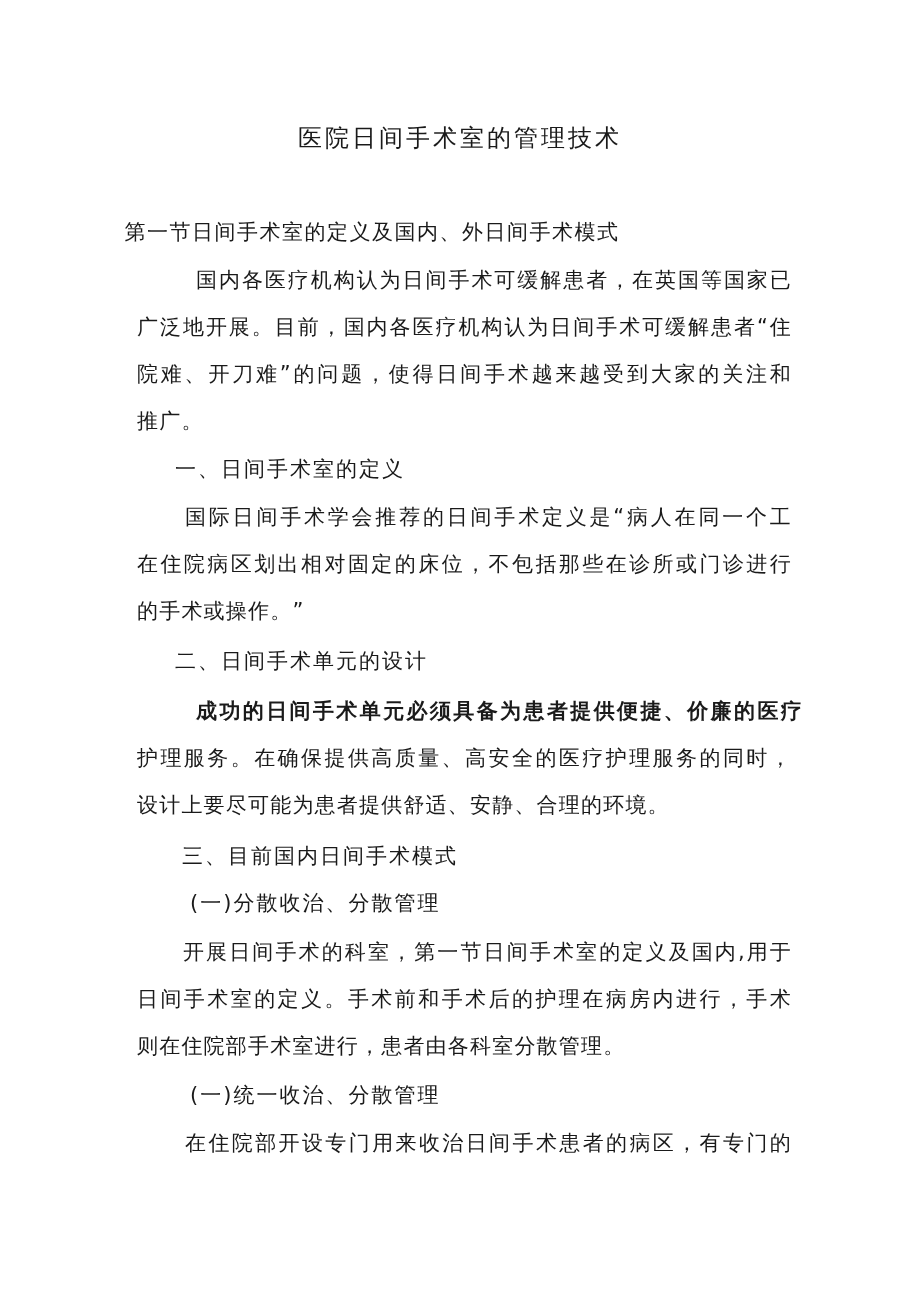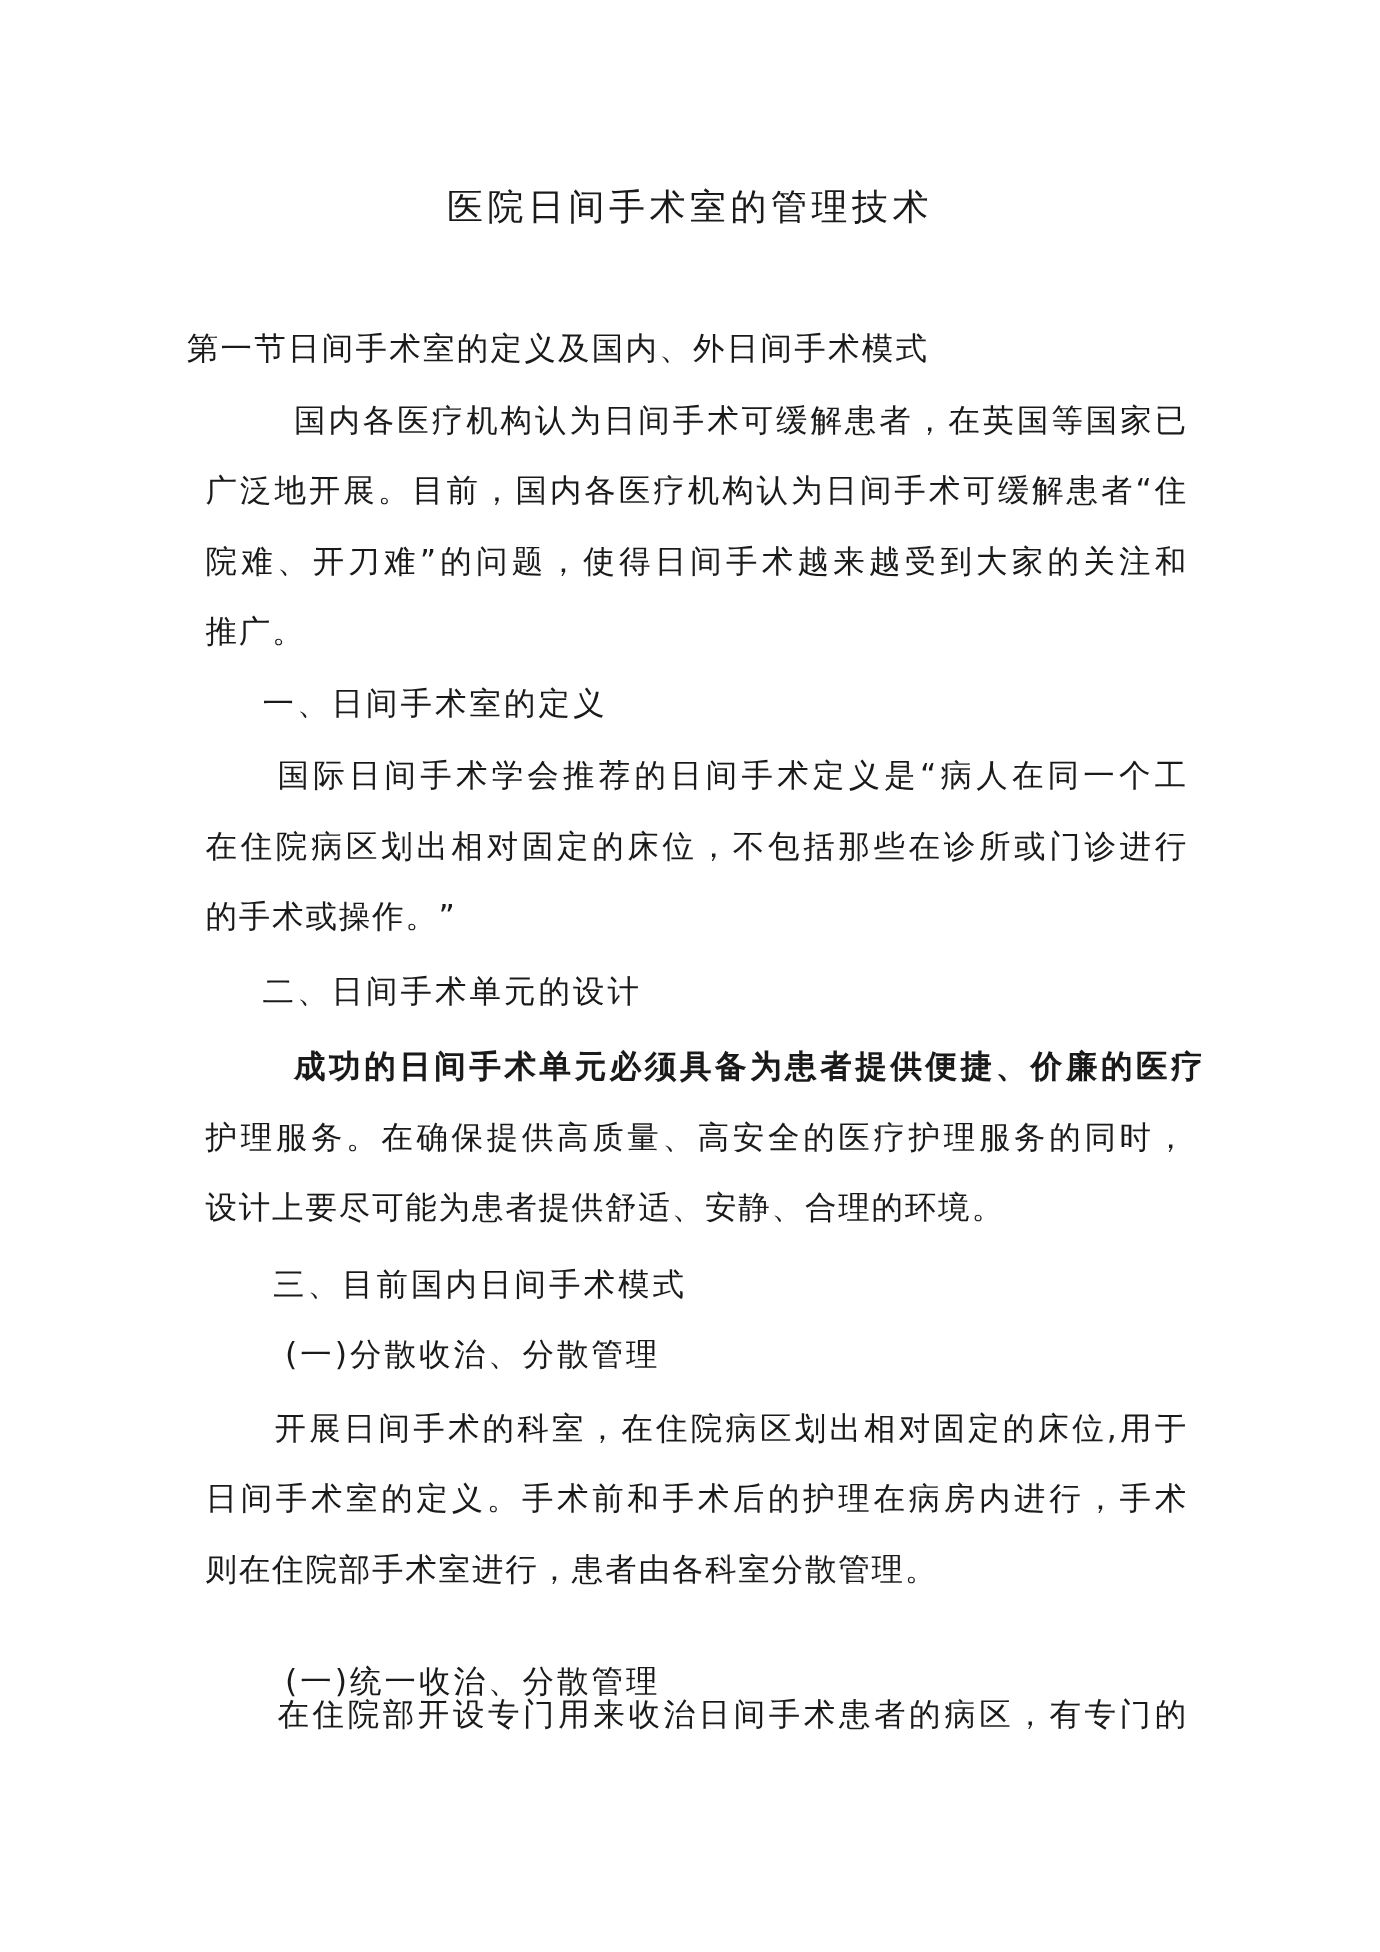--- a/index.html
+++ b/index.html
@@ -52,20 +52,20 @@
   <div class="line heading" style="top:647px; left:175px;">二、日间手术单元的设计</div>
 
   <div class="line" style="top:697px; left:196px; width:607px;font-weight:bold;">成功的日间手术单元必须具备为患者提供便捷、价廉的医疗</div>
   <div class="line" style="top:744px;">护理服务。在确保提供高质量、高安全的医疗护理服务的同时，</div>
   <div class="line last" style="top:791px;">设计上要尽可能为患者提供舒适、安静、合理的环境。</div>
 
   <div class="line heading" style="top:842px; left:182px;">三、目前国内日间手术模式</div>
 
   <div class="line heading" style="top:889px; left:190px;">(一)分散收治、分散管理</div>
 
-  <div class="line" style="top:938px; left:183px; width:609px;">开展日间手术的科室，在住院病区划出相对固定的床位,用于</div>
+  <div class="line" style="top:938px; left:183px; width:609px;">开展日间手术的科室，第一节日间手术室的定义及国内,用于</div>
   <div class="line" style="top:985px;">日间手术室的定义。手术前和手术后的护理在病房内进行，手术</div>
   <div class="line last" style="top:1032px;">则在住院部手术室进行，患者由各科室分散管理。</div>
 
-  <div class="line heading" style="top:1081px; left:190px;margin-top:26px;">(一)统一收治、分散管理</div>
+  <div class="line heading" style="top:1081px; left:190px;">(一)统一收治、分散管理</div>
 
   <div class="line" style="top:1129px; left:185px; width:607px;">在住院部开设专门用来收治日间手术患者的病区，有专门的</div>
 </div>
 
 </body></html>

